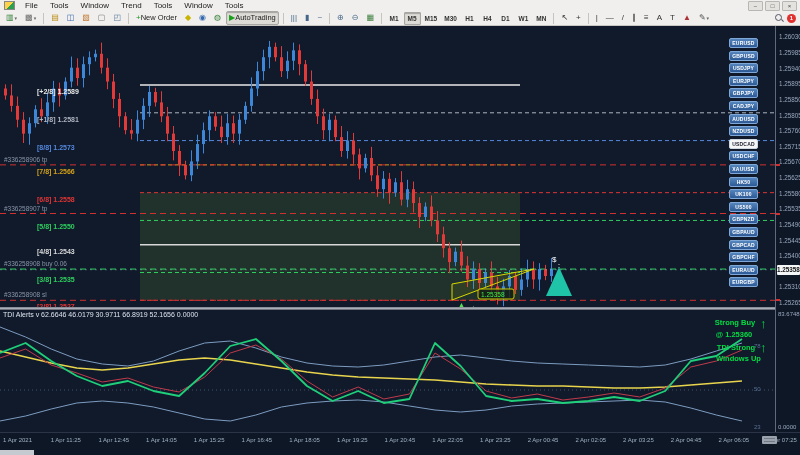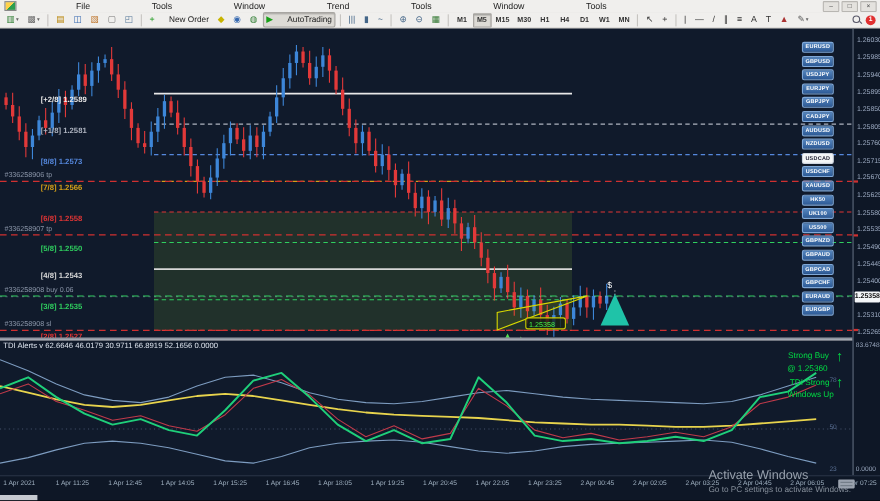--- a/index.html
+++ b/index.html
@@ -2,30 +2,30 @@
 <html><head>
 <meta charset="utf-8">
 <style>
   html,body{margin:0;padding:0;background:#000;}
   #app{position:relative;width:800px;height:455px;overflow:hidden;background:#101a2b;
        font-family:"Liberation Sans",sans-serif;-webkit-font-smoothing:antialiased;}
   
   #menubar{position:absolute;left:0;top:0;width:800px;height:11px;background:#f0efed;
            border-bottom:1px solid #d4d2ce;display:flex;align-items:center;font-size:8px;color:#222;}
   #appicon{width:9px;height:7px;margin:0 4px;background:linear-gradient(135deg,#ffd24a 0 50%,#2e9e4f 50% 100%);border:1px solid #888;}
-  .menu-item{padding:0 6px;line-height:10px;cursor:default;margin-left:44px;}
+  .menu-item{padding:0 6px;line-height:10px;cursor:default;}
   #winctl{margin-left:auto;display:flex;gap:2px;padding-right:3px;}
   .winbtn{width:13px;height:8px;font-size:6px;line-height:8px;text-align:center;color:#444;
           background:#e4e2de;border:1px solid #b8b6b2;border-radius:1px;}
   #toolbar{position:absolute;left:0;top:11px;width:800px;height:15px;background:#f0efed;
            border-bottom:1px solid #c9c7c3;display:flex;align-items:center;padding-left:2px;box-sizing:border-box;}
   .tbtn{display:inline-flex;align-items:center;height:12px;padding:0 2px;margin:0 1px;border:1px solid transparent;
         border-radius:2px;font-size:8px;line-height:12px;color:#333;white-space:nowrap;}
   .tbtn.pressed{background:#dddbd6;border-color:#a8a6a2;box-shadow:inset 0 1px 1px rgba(0,0,0,.25);}
-  .tbtn .lbl{margin-left:13px;font-size:7.5px;color:#222;}
+  .tbtn .lbl{margin-left:0;font-size:7.5px;color:#222;}
   .tbtn .caret{font-size:5px;color:#666;margin-left:1px;}
   .tsep{width:1px;height:11px;background:#c6c4c0;margin:0 3px;}
   .tf-btn{display:inline-block;min-width:11px;padding:0 2px;height:11px;line-height:11px;margin:0 0.5px;
           font-size:6.5px;font-weight:bold;color:#333;text-align:center;border:1px solid transparent;border-radius:1px;}
   .tf-btn.active{background:#dddbd6;border-color:#a8a6a2;box-shadow:inset 0 1px 1px rgba(0,0,0,.25);}
   #toolbar-right{margin-left:auto;display:flex;align-items:center;gap:4px;padding-right:4px;}
   #mag{position:relative;width:8px;height:8px;}
   #mag::before{content:"";position:absolute;left:0;top:0;width:5px;height:5px;border:1px solid #556;border-radius:50%;}
   #mag::after{content:"";position:absolute;left:6px;top:6px;width:3px;height:1px;background:#556;transform:rotate(45deg);}
   #notif{width:9px;height:9px;border-radius:50%;background:#e03030;color:#fff;font-size:6px;font-weight:bold;
@@ -47,21 +47,21 @@
   .axis-mark{position:absolute;left:0;width:4px;height:2px;background:#d03030;}
   #price-box{position:absolute;left:1px;width:23px;height:10px;background:#f4f6f8;color:#111;
              font-size:6.3px;font-weight:bold;text-align:center;line-height:10px;border-radius:1px;}
   #scale-top,#scale-bottom{position:absolute;left:2px;font-size:6px;color:#9aa8bf;white-space:nowrap;}
   
   #splitter{position:absolute;left:0;top:307px;width:800px;height:3px;background:#a9aeb8;
             border-top:1px solid #8b909a;border-bottom:1px solid #6f747e;box-sizing:border-box;}
   #indicator-panel{position:absolute;left:0;top:310px;width:775px;height:122px;background:#101a2b;}
   #tdi-header{position:absolute;left:3px;top:1px;font-size:7px;color:#dde4ee;white-space:nowrap;}
   .tdi-level{position:absolute;font-size:6px;color:#5a6f93;}
-  .sig{position:absolute;font-size:7.5px;font-weight:normal;text-align:center;white-space:nowrap;}
+  .sig{position:absolute;font-size:7.5px;font-weight:bold;text-align:center;white-space:nowrap;}
   .sig-arrow{position:absolute;font-size:13px;font-weight:bold;line-height:13px;}
   
   #timeline{position:absolute;left:0;top:432px;width:800px;height:23px;background:#0e1726;border-top:1px solid #2a3446;}
   .t-lbl{position:absolute;top:4px;font-size:6px;color:#9fb0c0;white-space:nowrap;}
   #watermark{position:absolute;left:644px;top:426px;z-index:40;color:#97a0ac;}
   #wm1{font-size:11.5px;}
   #wm2{font-size:7.5px;color:#858e9a;margin-top:2px;}
   #kbd-icon{position:absolute;left:762px;top:436px;width:15px;height:8px;background:#9aa2ae;border-radius:1px;z-index:41;}
   #kbd-icon::before{content:"";position:absolute;left:2px;top:2px;width:11px;height:1px;background:#717a86;}
   #kbd-icon::after{content:"";position:absolute;left:2px;top:5px;width:11px;height:1px;background:#717a86;}
@@ -515,19 +515,15 @@
       <div class="t-lbl" style="left: 432.3px;">1 Apr 22:05</div>
       <div class="t-lbl" style="left: 480px;">1 Apr 23:25</div>
       <div class="t-lbl" style="left: 527.7px;">2 Apr 00:45</div>
       <div class="t-lbl" style="left: 575.4px;">2 Apr 02:05</div>
       <div class="t-lbl" style="left: 623.1px;">2 Apr 03:25</div>
       <div class="t-lbl" style="left: 670.8px;">2 Apr 04:45</div>
       <div class="t-lbl" style="left: 718.5px;">2 Apr 06:05</div>
       <div class="t-lbl" style="left: 766.2px;">2 Apr 07:25</div>
     </div>
 
-  <div id="watermark">
-    <div id="wm1">Activate Windows</div>
-    <div id="wm2">Go to PC settings to activate Windows.</div>
-  </div>
   <div id="kbd-icon"></div>
   <div id="corner-strip"></div>
 </div>
 
 </body></html>

